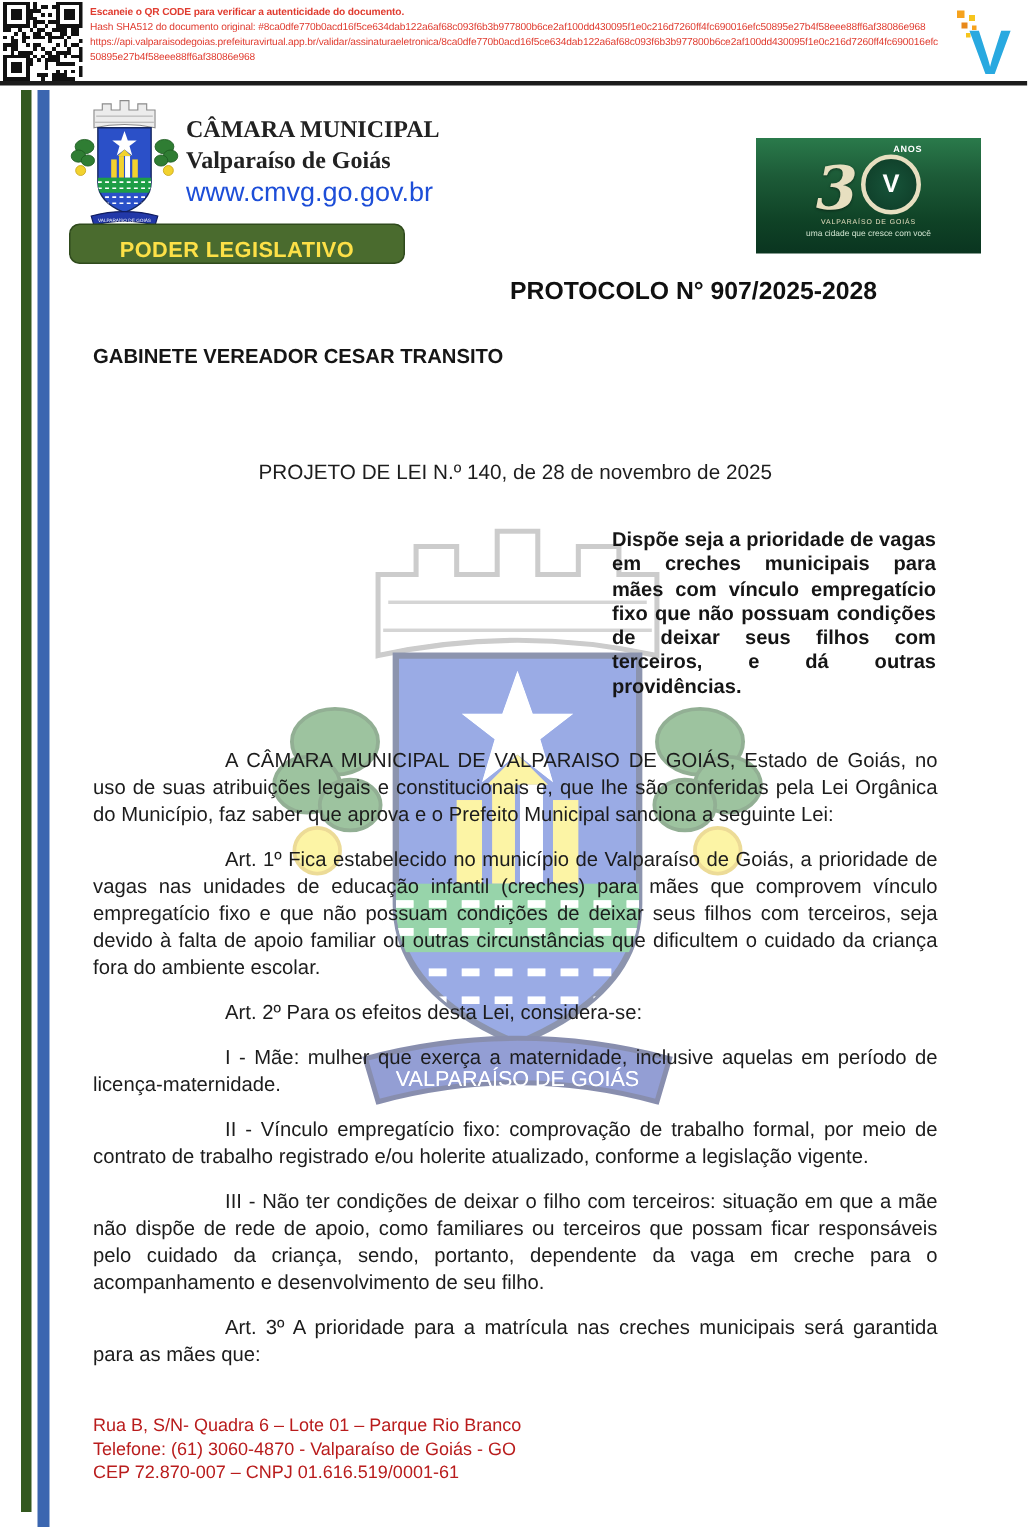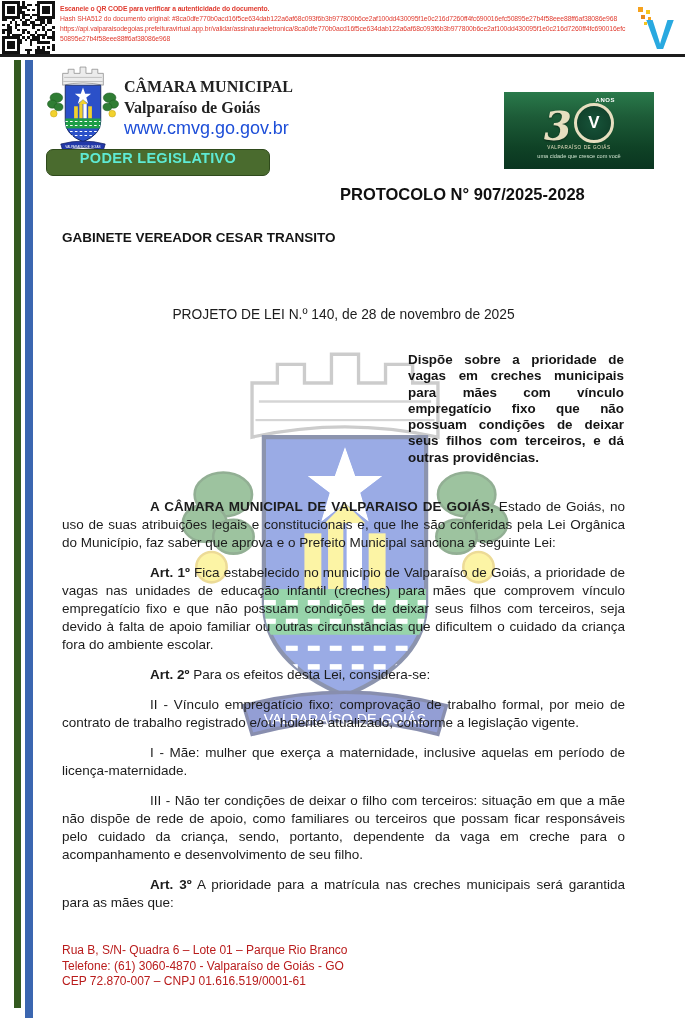--- a/index.html
+++ b/index.html
@@ -19,22 +19,22 @@
   
   .band-green{position:absolute;left:14px;top:60px;width:7px;height:948px;background:#33591f;}
   .band-blue{position:absolute;left:25px;top:60px;width:8px;height:958px;background:#3b66b0;}
 
   
   .coat-header{position:absolute;left:46px;top:62px;width:74px;height:93px;}
   .header-text{position:absolute;left:124px;top:76px;line-height:21px;}
   .ht1,.ht2{font-size:16px;font-weight:bold;color:#222;font-family:Liberation Serif, serif;}
   .ht3{font-size:18px;color:#1d4ed8;}
   .banner{position:absolute;left:46px;top:149px;width:222px;height:25px;background:#4a6b2e;
-          border:1px solid #2f4a1c;border-radius:7px;color:#5eead4;font-weight:bold;font-size:14.5px;
-          display:flex;align-items:flex-start;justify-content:center;letter-spacing:.3px;}
+          border:1px solid #2f4a1c;border-radius:7px;color:#fde047;font-weight:bold;font-size:14.5px;
+          display:flex;align-items:flex-end;justify-content:center;letter-spacing:.3px;}
   .logo30{position:absolute;left:504px;top:92px;width:150px;height:77px;
           background:linear-gradient(180deg,#2a7a4b 0%,#1d5c38 32%,#0f4226 72%,#0a3520 100%);
           display:flex;flex-direction:column;align-items:center;justify-content:center;overflow:hidden;}
   .l30-row{display:flex;align-items:flex-end;}
   .l30-3{font-family:"DejaVu Serif",serif;font-style:italic;font-weight:bold;font-size:40px;
          color:#e7dfc0;line-height:.85;text-shadow:0 1px 2px rgba(0,0,0,.45);}
   .l30-circle{width:34px;height:34px;border-radius:50%;border:3px solid #e7dfc0;margin-left:2px;
               display:flex;align-items:center;justify-content:center;position:relative;
               background:radial-gradient(circle,#17543a,#0e3b26);}
   .l30-v{font-weight:bold;font-size:17px;color:#fff;}
@@ -54,21 +54,21 @@
 
   
   .watermark{position:absolute;left:176px;top:332px;width:338px;height:423px;opacity:.5;
              filter:brightness(1.12) saturate(.85);}
   .coat-svg{width:100%;height:100%;}
 
   
   .doc-body{position:absolute;left:62px;top:498px;width:563px;font-size:13.5px;line-height:18px;
             text-align:justify;color:#1c1c1c;}
   .doc-body p{margin:0 0 12px;text-indent:88px;}
-  .doc-body b{font-weight:bold;}
+  .doc-body b{font-weight:normal;}
 
   
   .footer{position:absolute;left:62px;top:943px;width:563px;font-size:12px;
           line-height:15.5px;color:#b91c1c;}
 </style>
 </head>
 <body>
 
 <svg width="0" height="0" style="position:absolute">
   <symbol id="brasao" viewBox="0 0 200 250">
@@ -319,28 +319,28 @@
     </div>
     <div class="l30-arc">VALPARAÍSO DE GOIÁS</div>
     <div class="l30-tag">uma cidade que cresce com você</div>
   </div>
 
   <div class="protocol">PROTOCOLO N° 907/2025-2028</div>
   <div class="office">GABINETE VEREADOR CESAR TRANSITO</div>
   <div class="law-title">
     <span class="bold">PROJETO DE LEI N.º 140,</span><span> de 28 de novembro de 2025</span>
   </div>
-  <div class="ementa">Dispõe sobre a prioridade de vagas em creches municipais para mães com vínculo empregatício fixo que não possuam condições de deixar seus filhos com terceiros, e dá outras providências.</div>
+  <div class="ementa">Dispõe seja a prioridade de vagas em creches municipais para mães com vínculo empregatício fixo que não possuam condições de deixar seus filhos com terceiros, e dá outras providências.</div>
 
   <div class="doc-body">
     <p><b>A CÂMARA MUNICIPAL DE VALPARAISO DE GOIÁS,</b><span> Estado de Goiás, no uso de suas atribuições legais e constitucionais e, que lhe são conferidas pela Lei Orgânica do Município, faz saber que aprova e o Prefeito Municipal sanciona a seguinte Lei:</span></p>
     <p><b>Art. 1º</b><span> Fica estabelecido no município de Valparaíso de Goiás, a prioridade de vagas nas unidades de educação infantil (creches) para mães que comprovem vínculo empregatício fixo e que não possuam condições de deixar seus filhos com terceiros, seja devido à falta de apoio familiar ou outras circunstâncias que dificultem o cuidado da criança fora do ambiente escolar.</span></p>
     <p><b>Art. 2º</b><span> Para os efeitos desta Lei, considera-se:</span></p>
+    <p><b></b><span>I - Mãe: mulher que exerça a maternidade, inclusive aquelas em período de licença-maternidade.</span></p>
     <p><b></b><span>II - Vínculo empregatício fixo: comprovação de trabalho formal, por meio de contrato de trabalho registrado e/ou holerite atualizado, conforme a legislação vigente.</span></p>
-    <p><b></b><span>I - Mãe: mulher que exerça a maternidade, inclusive aquelas em período de licença-maternidade.</span></p>
     <p><b></b><span>III - Não ter condições de deixar o filho com terceiros: situação em que a mãe não dispõe de rede de apoio, como familiares ou terceiros que possam ficar responsáveis pelo cuidado da criança, sendo, portanto, dependente da vaga em creche para o acompanhamento e desenvolvimento de seu filho.</span></p>
     <p><b>Art. 3º</b><span> A prioridade para a matrícula nas creches municipais será garantida para as mães que:</span></p>
   </div>
 
   <div class="footer">
     <div>Rua B, S/N- Quadra 6 – Lote 01 – Parque Rio Branco</div>
     <div>Telefone: (61) 3060-4870 - Valparaíso de Goiás - GO</div>
     <div>CEP 72.870-007 – CNPJ 01.616.519/0001-61</div>
   </div>
 

